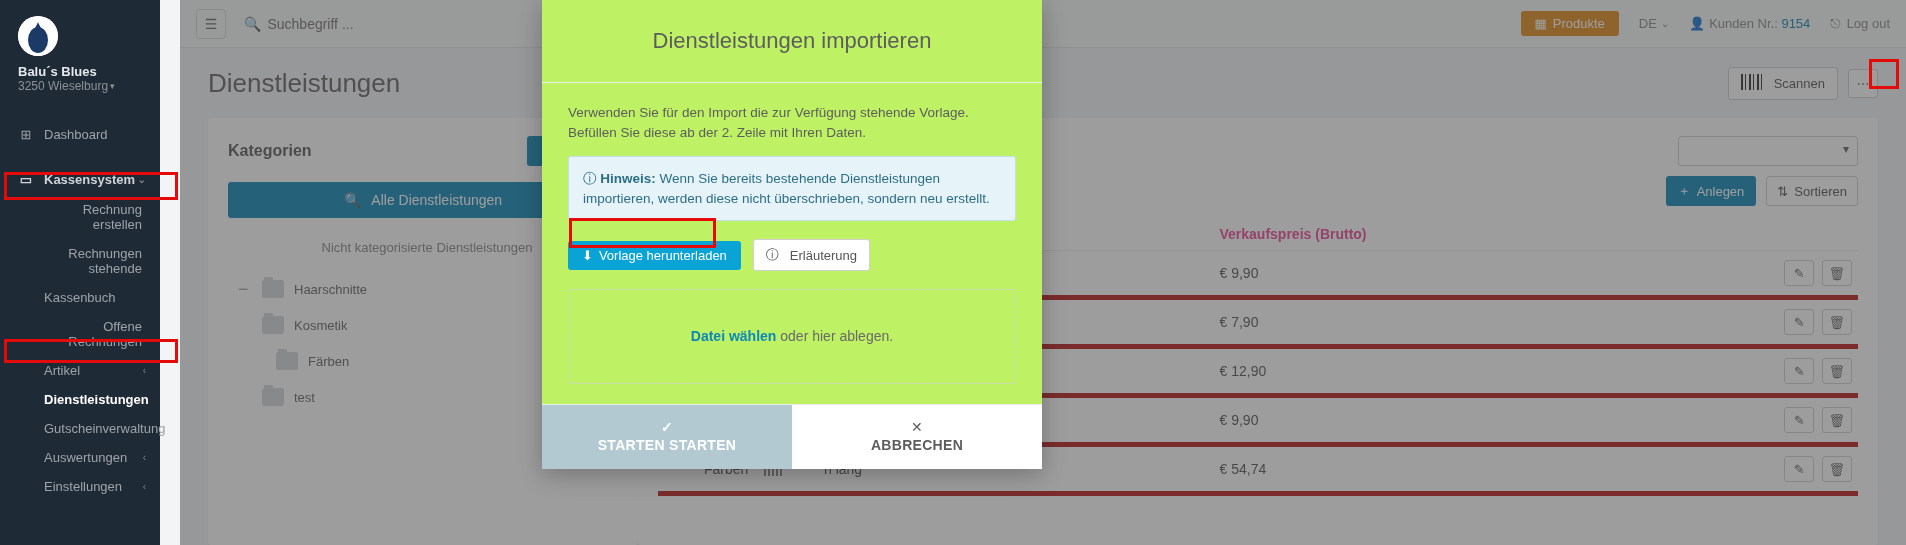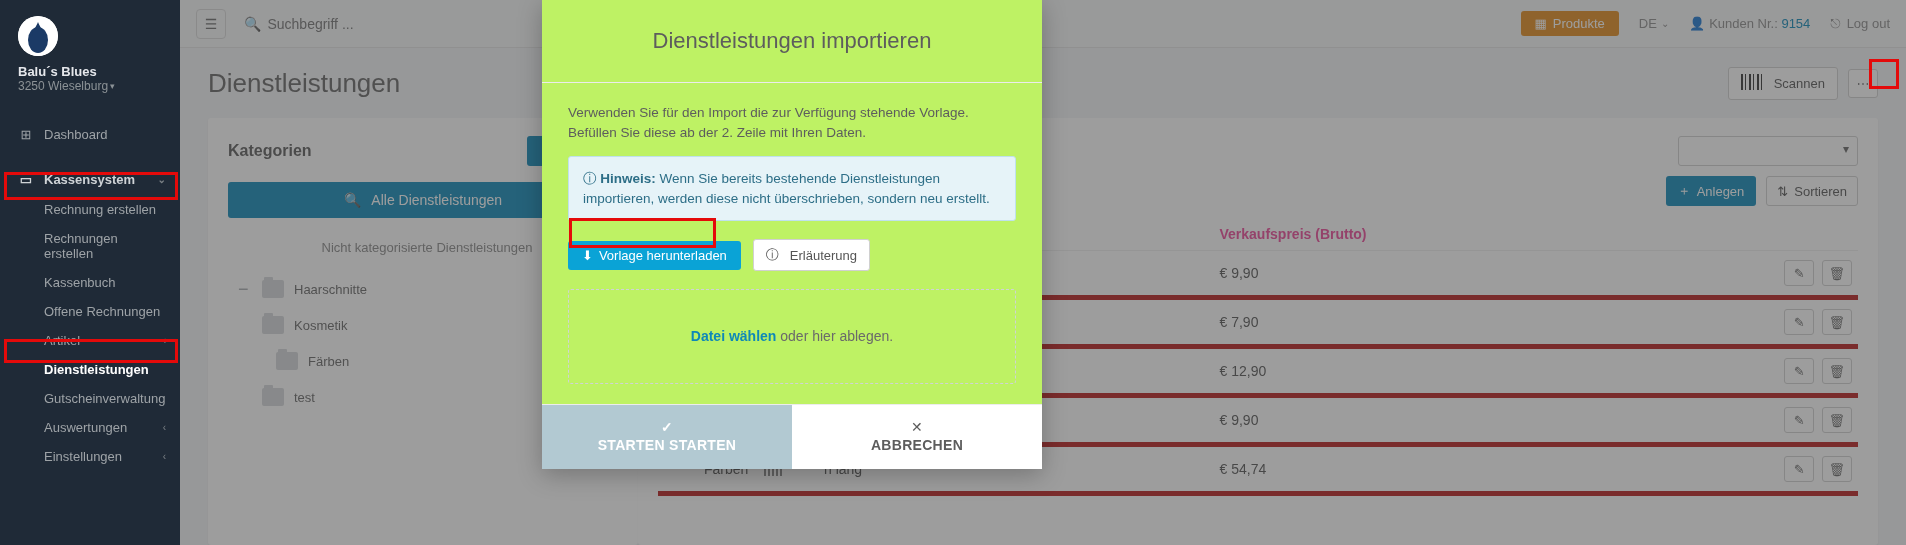--- a/index.html
+++ b/index.html
@@ -1,32 +1,32 @@
 <!DOCTYPE html>
 <html><head>
 <meta charset="utf-8">
 <style>
   * { box-sizing: border-box; margin: 0; padding: 0; }
   html, body { width: 1906px; height: 545px; overflow: hidden; font-family: "Segoe UI", "Helvetica Neue", Arial, sans-serif; font-size: 14px; color: #555; background: #f3f4f6; }
 
   
-  .sidebar { position: absolute; top: 0; left: 0; width: 180px; height: 100%; background: #1f2a37; color: #c9cdcf; }
+  .sidebar { position: absolute; top: 0; left: 0; width: 160px; height: 100%; background: #1f2a37; color: #c9cdcf; }
   .sidebar .brand { padding: 16px 18px 4px; }
   .brand-logo { width: 40px; height: 40px; border-radius: 50%; background: #fff; position: relative; overflow: hidden; margin-bottom: 8px; }
   .brand-logo svg { position: absolute; inset: 0; }
   .brand-name { font-size: 13px; font-weight: 600; color: #e5e7eb; }
   .brand-loc  { font-size: 12px; color: #8c9296; display: flex; align-items: center; gap: 2px; }
   .brand-loc .caret { font-size: 9px; }
 
   .nav { margin-top: 22px; }
   .nav-item { display: flex; align-items: center; padding: 8px 18px; font-size: 13px; color: #9ea3a7; gap: 10px; cursor: pointer; position: relative; }
   .nav-item.section { color: #cfd3d6; font-weight: 600; }
   .nav-item .chev { position: absolute; right: 14px; font-size: 10px; color: #7d8387; }
   .nav-sub { padding-left: 44px; font-size: 13px; }
-  .nav-sub .nav-item { padding: 7px 18px 7px 0; color: #9ea3a7; }
+  .nav-sub .nav-item { padding: 7px 18px 7px 0; color: #9ea3a7; text-align: right; }
   .nav-sub .nav-item.active { color: #fff; font-weight: 600; }
   .nav-item .ico { width: 16px; text-align: center; font-size: 13px; }
 
   
   .anno-box { position: absolute; border: 3px solid #e40a0a; pointer-events: none; z-index: 5; }
   .anno-kassen { top: 172px; left: 4px; width: 174px; height: 28px; }
   .anno-dienst { top: 339px; left: 4px; width: 174px; height: 24px; }
 
   
   .topbar { position: absolute; top: 0; left: 180px; right: 0; height: 48px; background: #f7f8f9; border-bottom: 1px solid #e5e5e5; display: flex; align-items: center; padding: 0 16px; gap: 18px; }
@@ -133,21 +133,21 @@
       <span class="ico">▭</span>
       <span>Kassensystem</span>
       <span class="chev">⌄</span>
     </div>
 
     <div class="nav-sub">
       <div class="nav-item">
           <span>Rechnung erstellen</span>
         </div>
       <div class="nav-item">
-          <span>Rechnungen erstellen</span>
+          <span>Rechnungen stehende</span>
         </div>
       <div class="nav-item">
           <span>Kassenbuch</span>
         </div>
       <div class="nav-item">
           <span>Offene Rechnungen</span>
         </div>
       <div class="nav-item">
           <span>Artikel</span>
           <span class="chev">‹</span>

